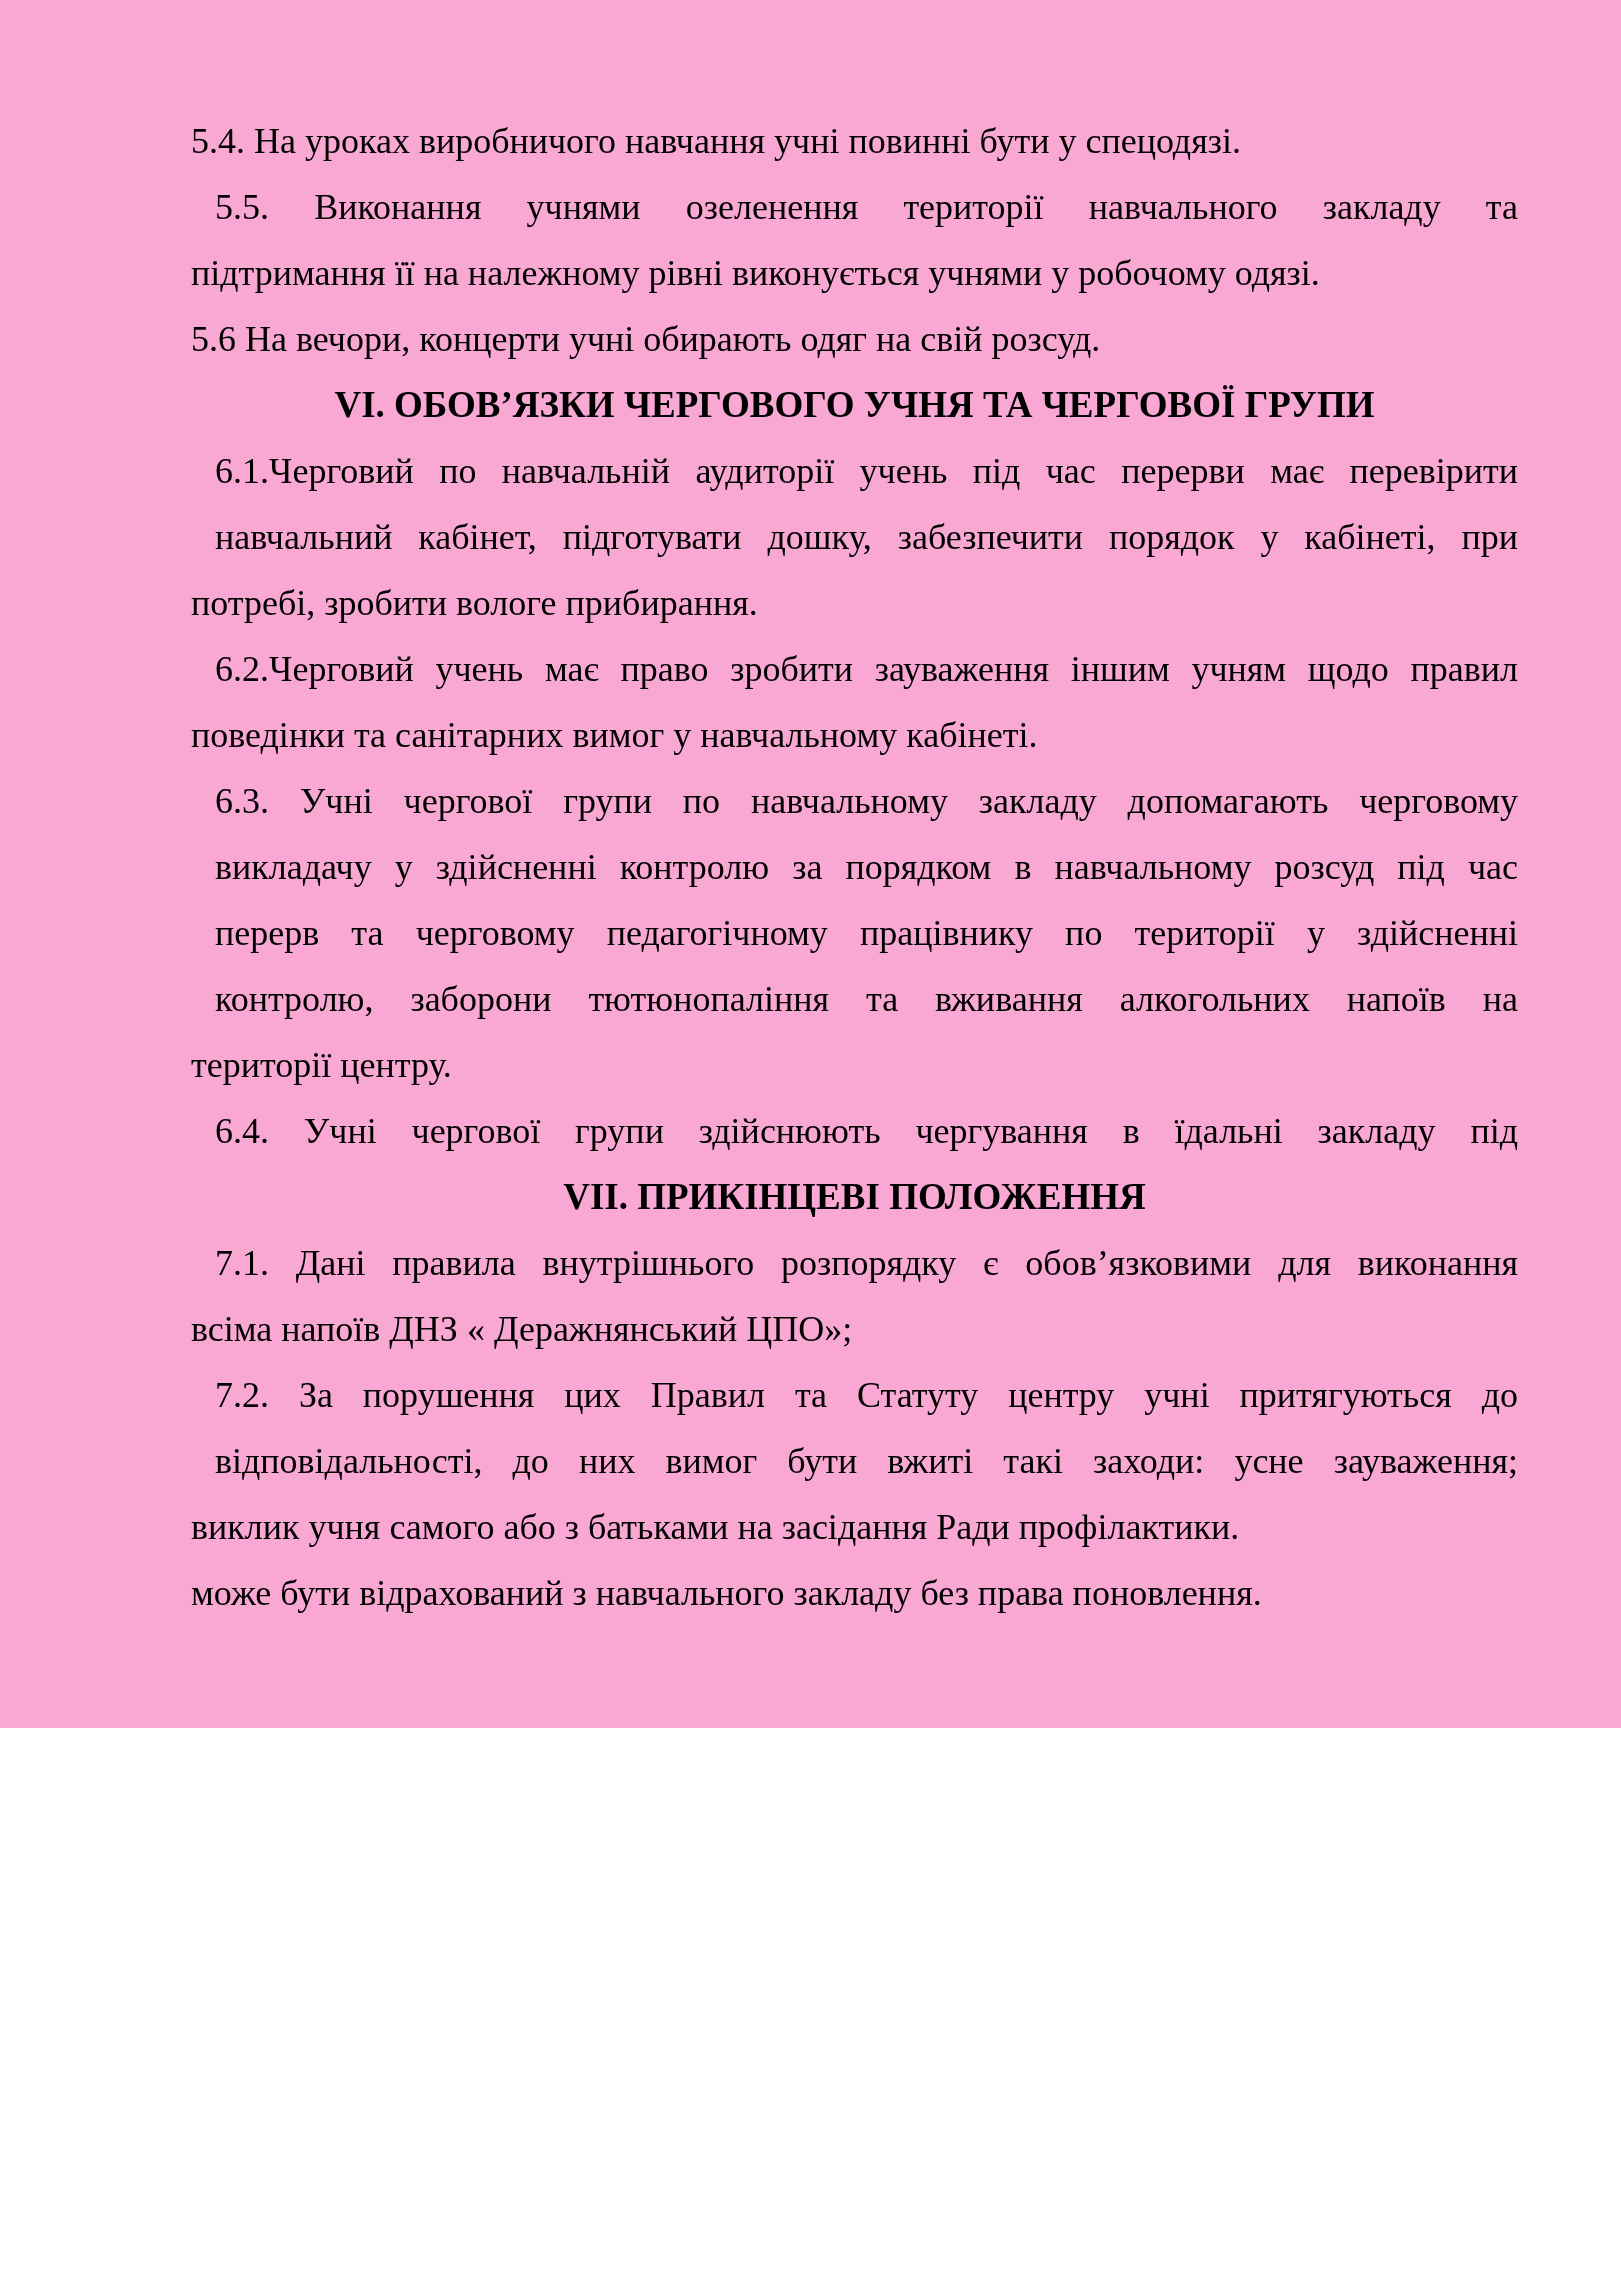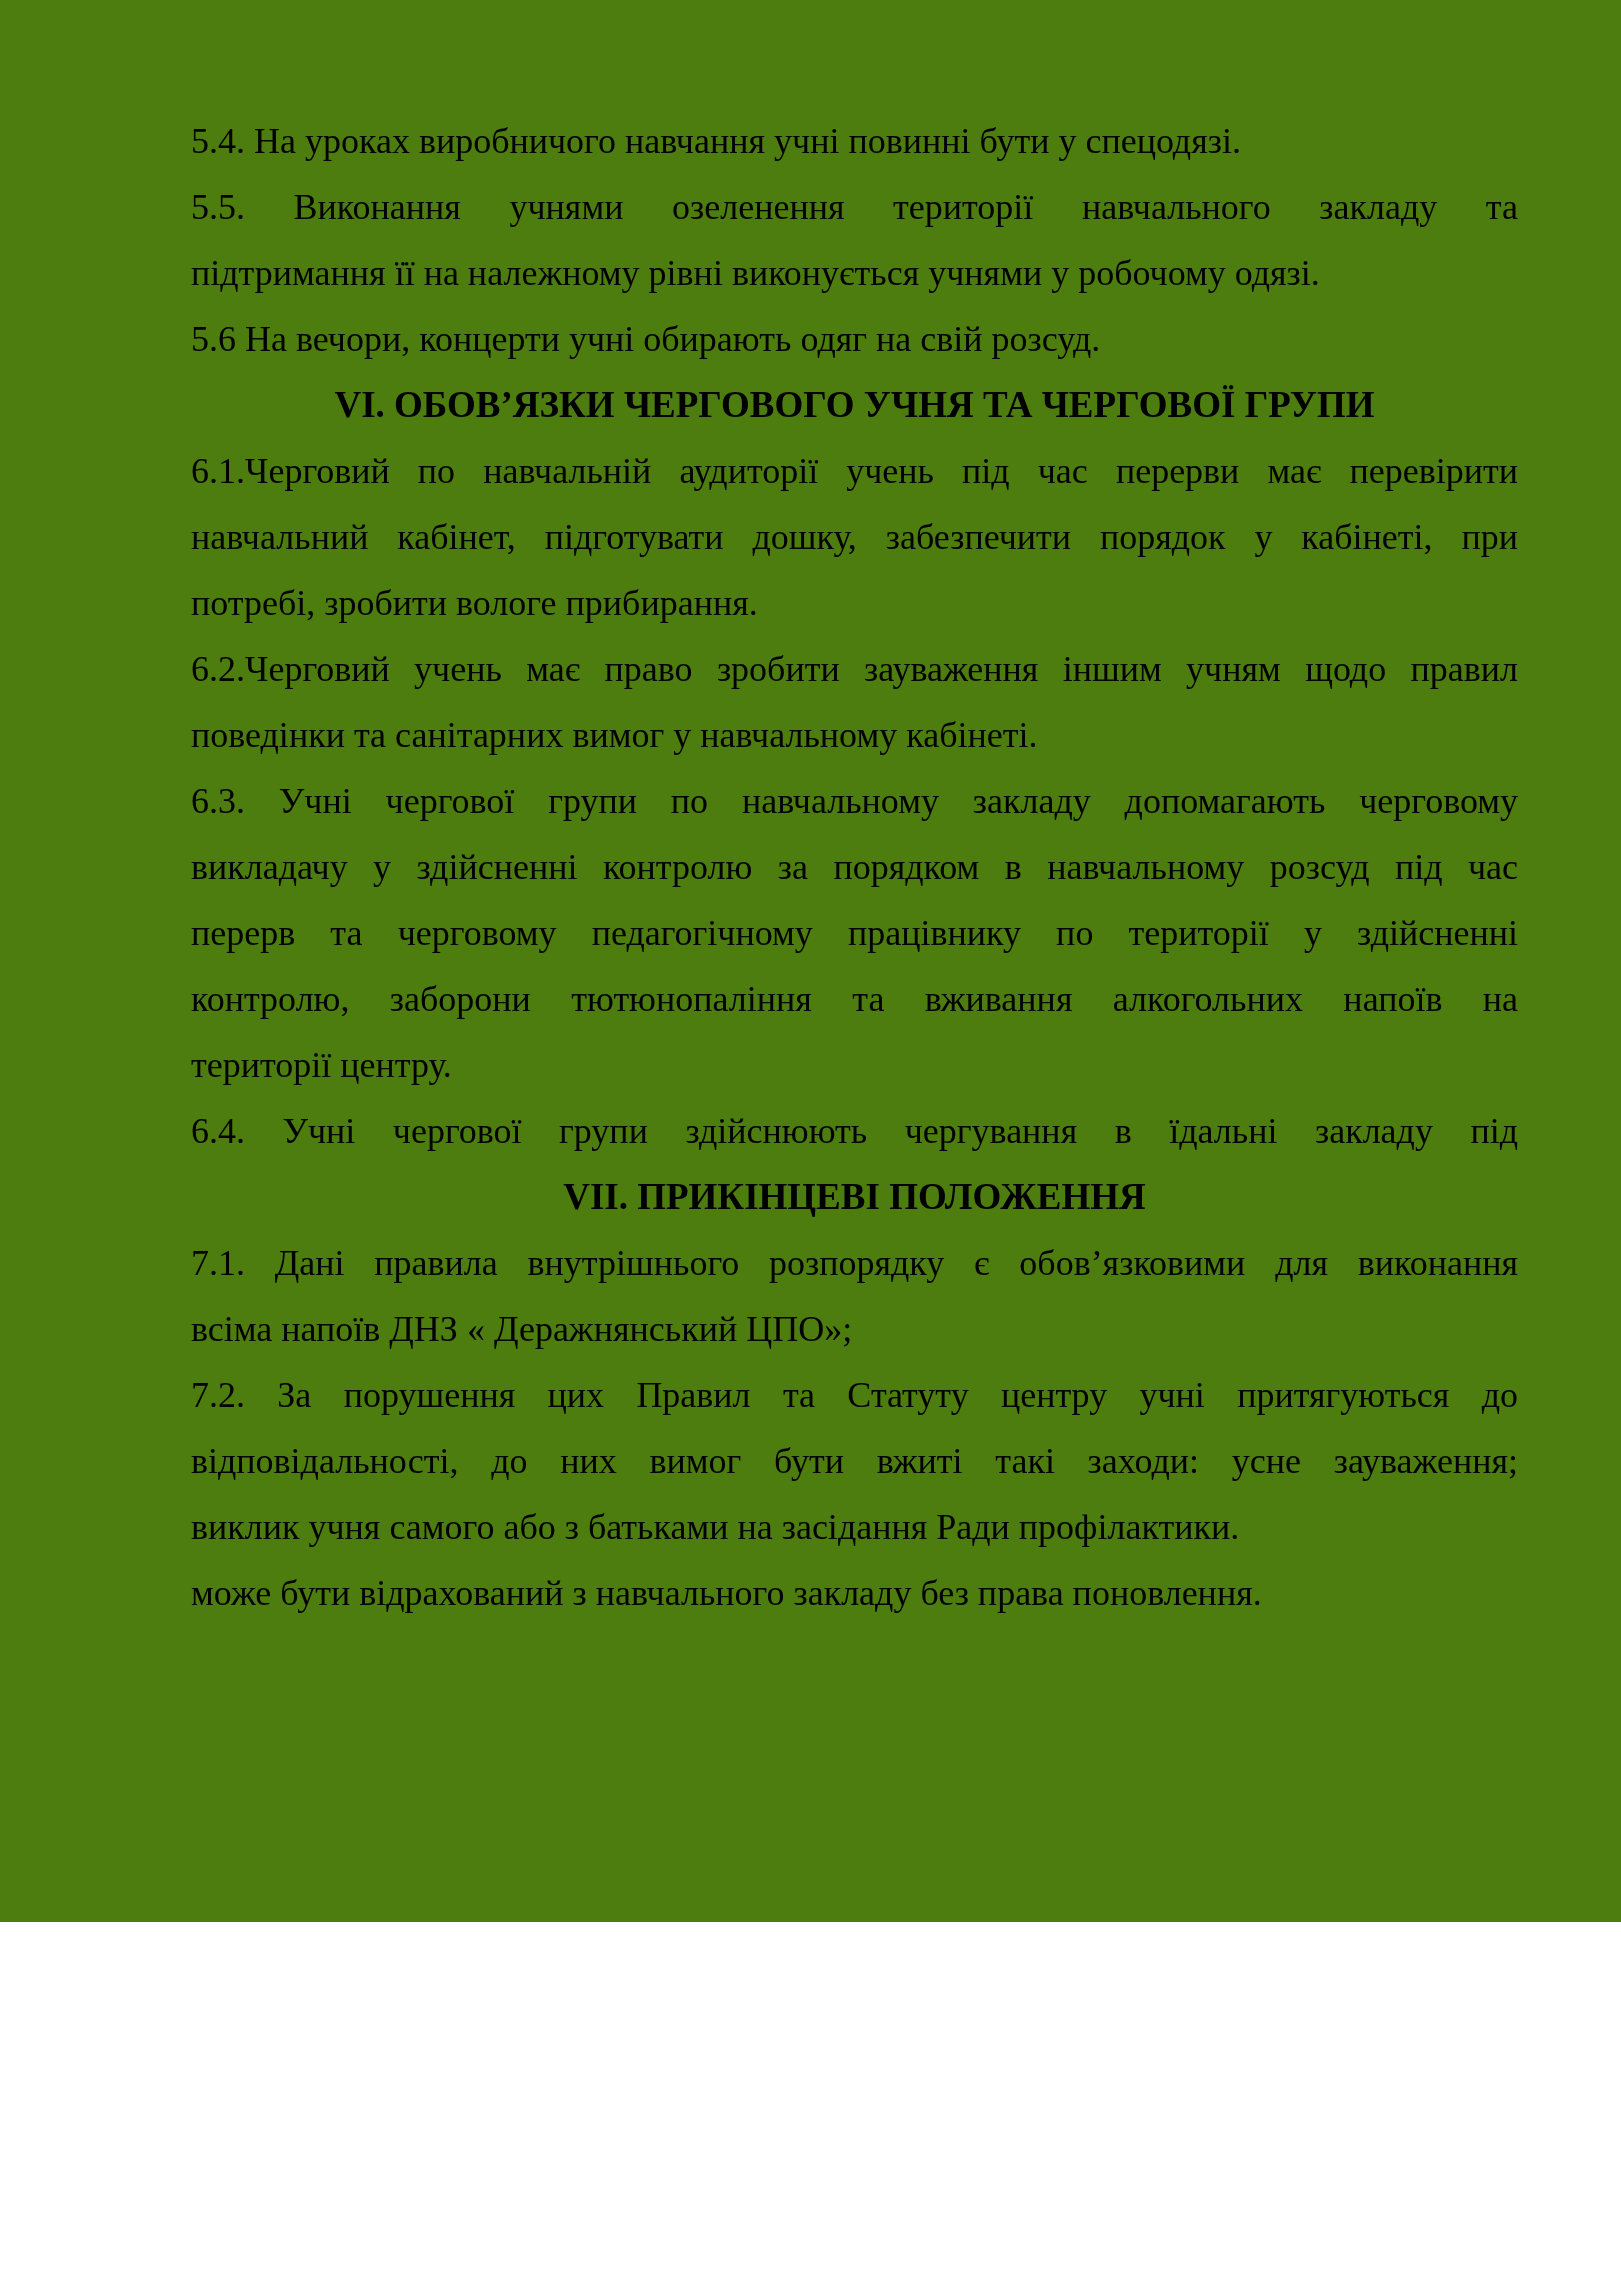--- a/index.html
+++ b/index.html
@@ -3,42 +3,43 @@
 <meta charset="utf-8">
 <style>
   html, body {
     margin: 0;
     padding: 0;
     background: #ffffff;
   }
   .page {
     position: relative;
     width: 1621px;
-    height: 1922px;
+    height: 1728px;
     margin: 0 auto;
-    background: #4d7c0f;
+    background: #f9a8d4;
     color: #000000;
     box-sizing: border-box;
     padding: 108px 103px 0 191px;
     overflow: hidden;
     font-family: "Liberation Serif", "DejaVu Serif", serif;
   }
   .doc {
     width: 100%;
     font-size: 36px;
     line-height: 66px;
   }
   .block { margin: 0; }
   .line {
     min-height: 66px;
   }
   
   .line.just {
     text-align: justify;
     text-align-last: justify;
+    margin-left: 24px;
   }
   .heading .line {
     text-align-last: center;
     font-weight: bold;
     font-size: 37px;
   }
 </style>
 </head>
 <body>
 

